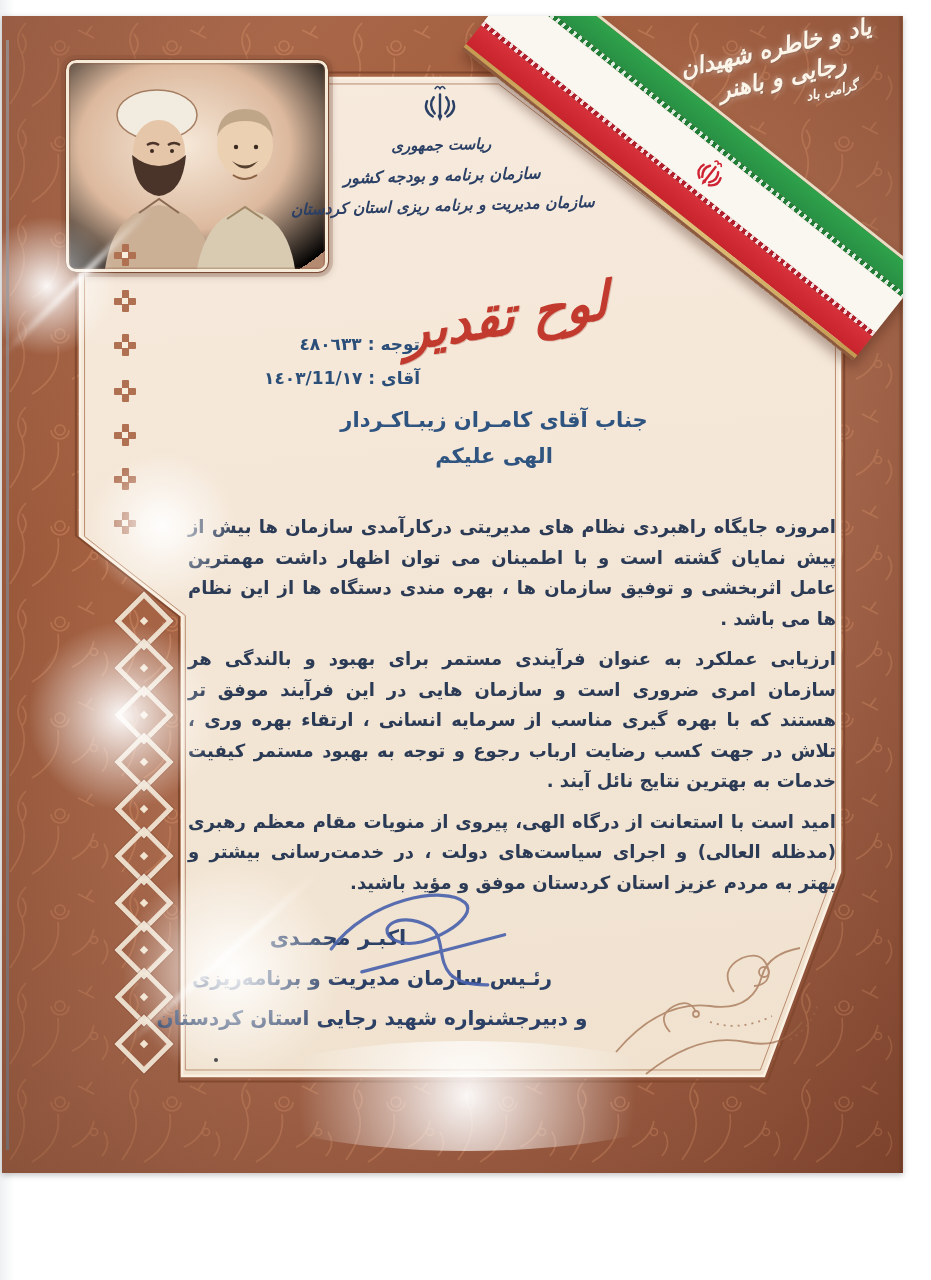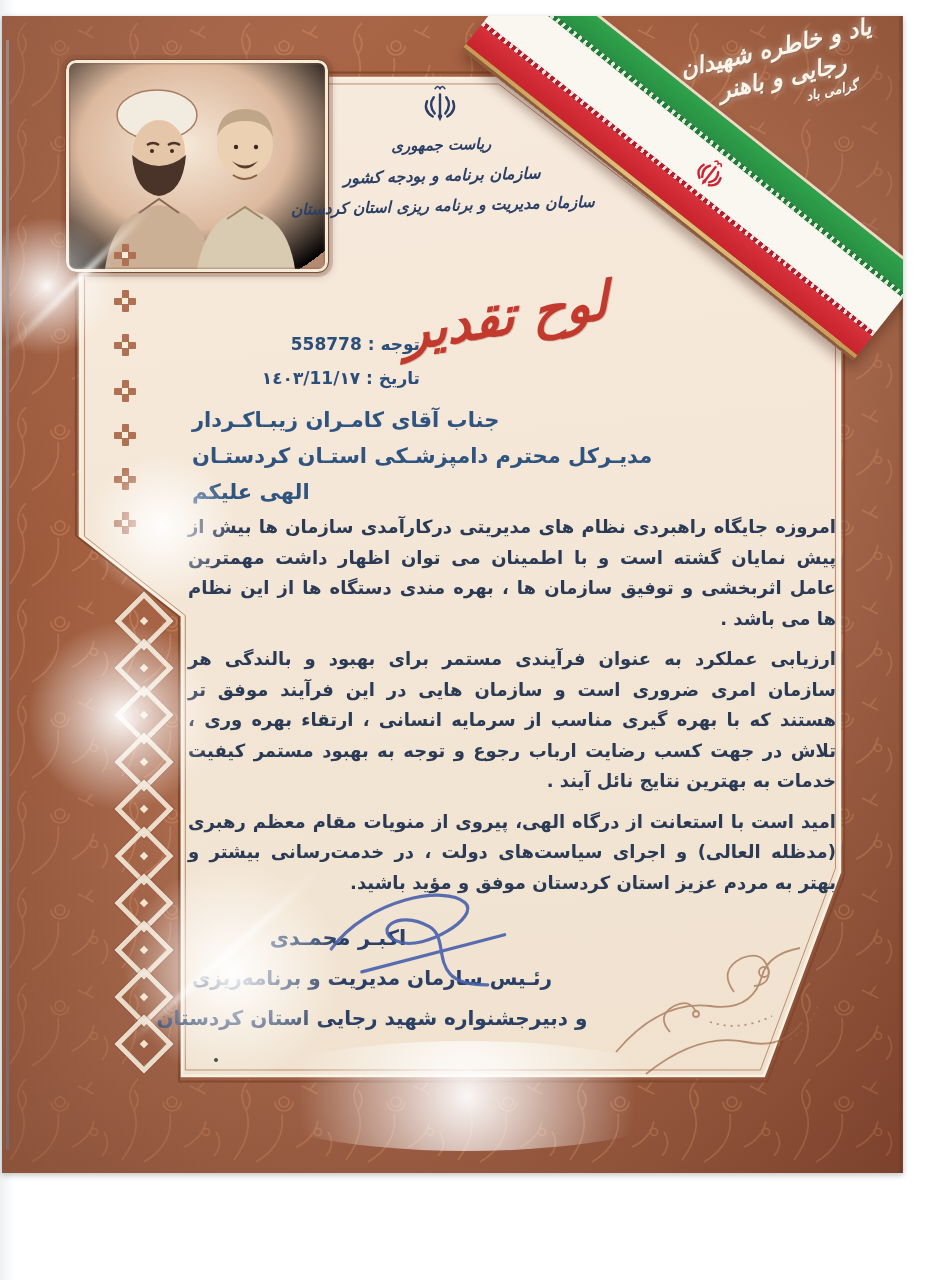--- a/index.html
+++ b/index.html
@@ -50,21 +50,21 @@
   
   .doc-title{position:absolute;left:373px;top:270px;width:262px;text-align:center;direction:rtl;
     font-size:52px;font-weight:bold;font-style:italic;color:#c23a2e;
     transform:rotate(-9deg) skewX(-6deg);text-shadow:1px 1px 0 rgba(140,30,20,.25);}
   
   .ref-block{position:absolute;left:150px;top:316px;width:268px;direction:rtl;
     color:#2c4f79;font-weight:bold;font-size:17px;}
   .ref-block .row{line-height:24px;}
   .ref-block .row + .row{margin-top:10px;}
   
-  .addressee{position:absolute;left:190px;top:386px;width:604px;direction:rtl;text-align:left;
+  .addressee{position:absolute;left:190px;top:386px;width:604px;direction:rtl;text-align:center;
     color:#2f5480;font-weight:bold;font-size:21px;line-height:36px;}
   
   .letter-body{position:absolute;left:186px;top:496px;width:648px;direction:rtl;
     color:#2b3a55;font-weight:600;font-size:18px;line-height:30.5px;
     text-align:justify;text-align-last:right;}
   .letter-body p{margin:0;}
   .letter-body p + p{margin-top:10px;}
   
   .signature{position:absolute;left:150px;top:902px;width:440px;direction:rtl;text-align:center;
     color:#2c4066;font-weight:bold;line-height:40px;}
@@ -214,31 +214,30 @@
       <div class="l1">ریاست جمهوری</div>
       <div class="l2">سازمان برنامه و بودجه کشور</div>
       <div class="l3">سازمان مدیریت و برنامه ریزی استان کردستان</div>
     </div>
 
     <div class="doc-title">لوح تقدیر</div>
 
     <div class="ref-block">
       <div class="row">
         <span>توجه :</span>
-        <span>558778</span>
+        <span>٤٨٠٦٣٣</span>
       </div>
       <div class="row">
-        <span>تاریخ :</span>
+        <span>آقای :</span>
         <span>١٤٠٣/11/١٧</span>
       </div>
     </div>
 
     <div class="addressee">
       <div>جناب آقای کامـران زیبـاکـردار</div>
-      <div>مدیـرکل محترم دامپزشـکی استـان کردستـان</div>
       <div>الهی علیکم</div>
     </div>
 
     <div class="letter-body">
       <p>امروزه جایگاه راهبردی نظام های مدیریتی درکارآمدی سازمان ها بیش از پیش نمایان گشته است و با اطمینان می توان اظهار داشت مهمترین عامل اثربخشی و توفیق سازمان ها ، بهره مندی دستگاه ها از این نظام ها می باشد .</p>
       <p>ارزیابی عملکرد به عنوان فرآیندی مستمر برای بهبود و بالندگی هر سازمان امری ضروری است و سازمان هایی در این فرآیند موفق تر هستند که با بهره گیری مناسب از سرمایه انسانی ، ارتقاء بهره وری ، تلاش در جهت کسب رضایت ارباب رجوع و توجه به بهبود مستمر کیفیت خدمات به بهترین نتایج نائل آیند .</p>
       <p>امید است با استعانت از درگاه الهی، پیروی از منویات مقام معظم رهبری (مدظله العالی) و اجرای سیاست‌های دولت ، در خدمت‌رسانی بیشتر و بهتر به مردم عزیز استان کردستان موفق و مؤید باشید.</p>
     </div>
 
     <div class="signature">

